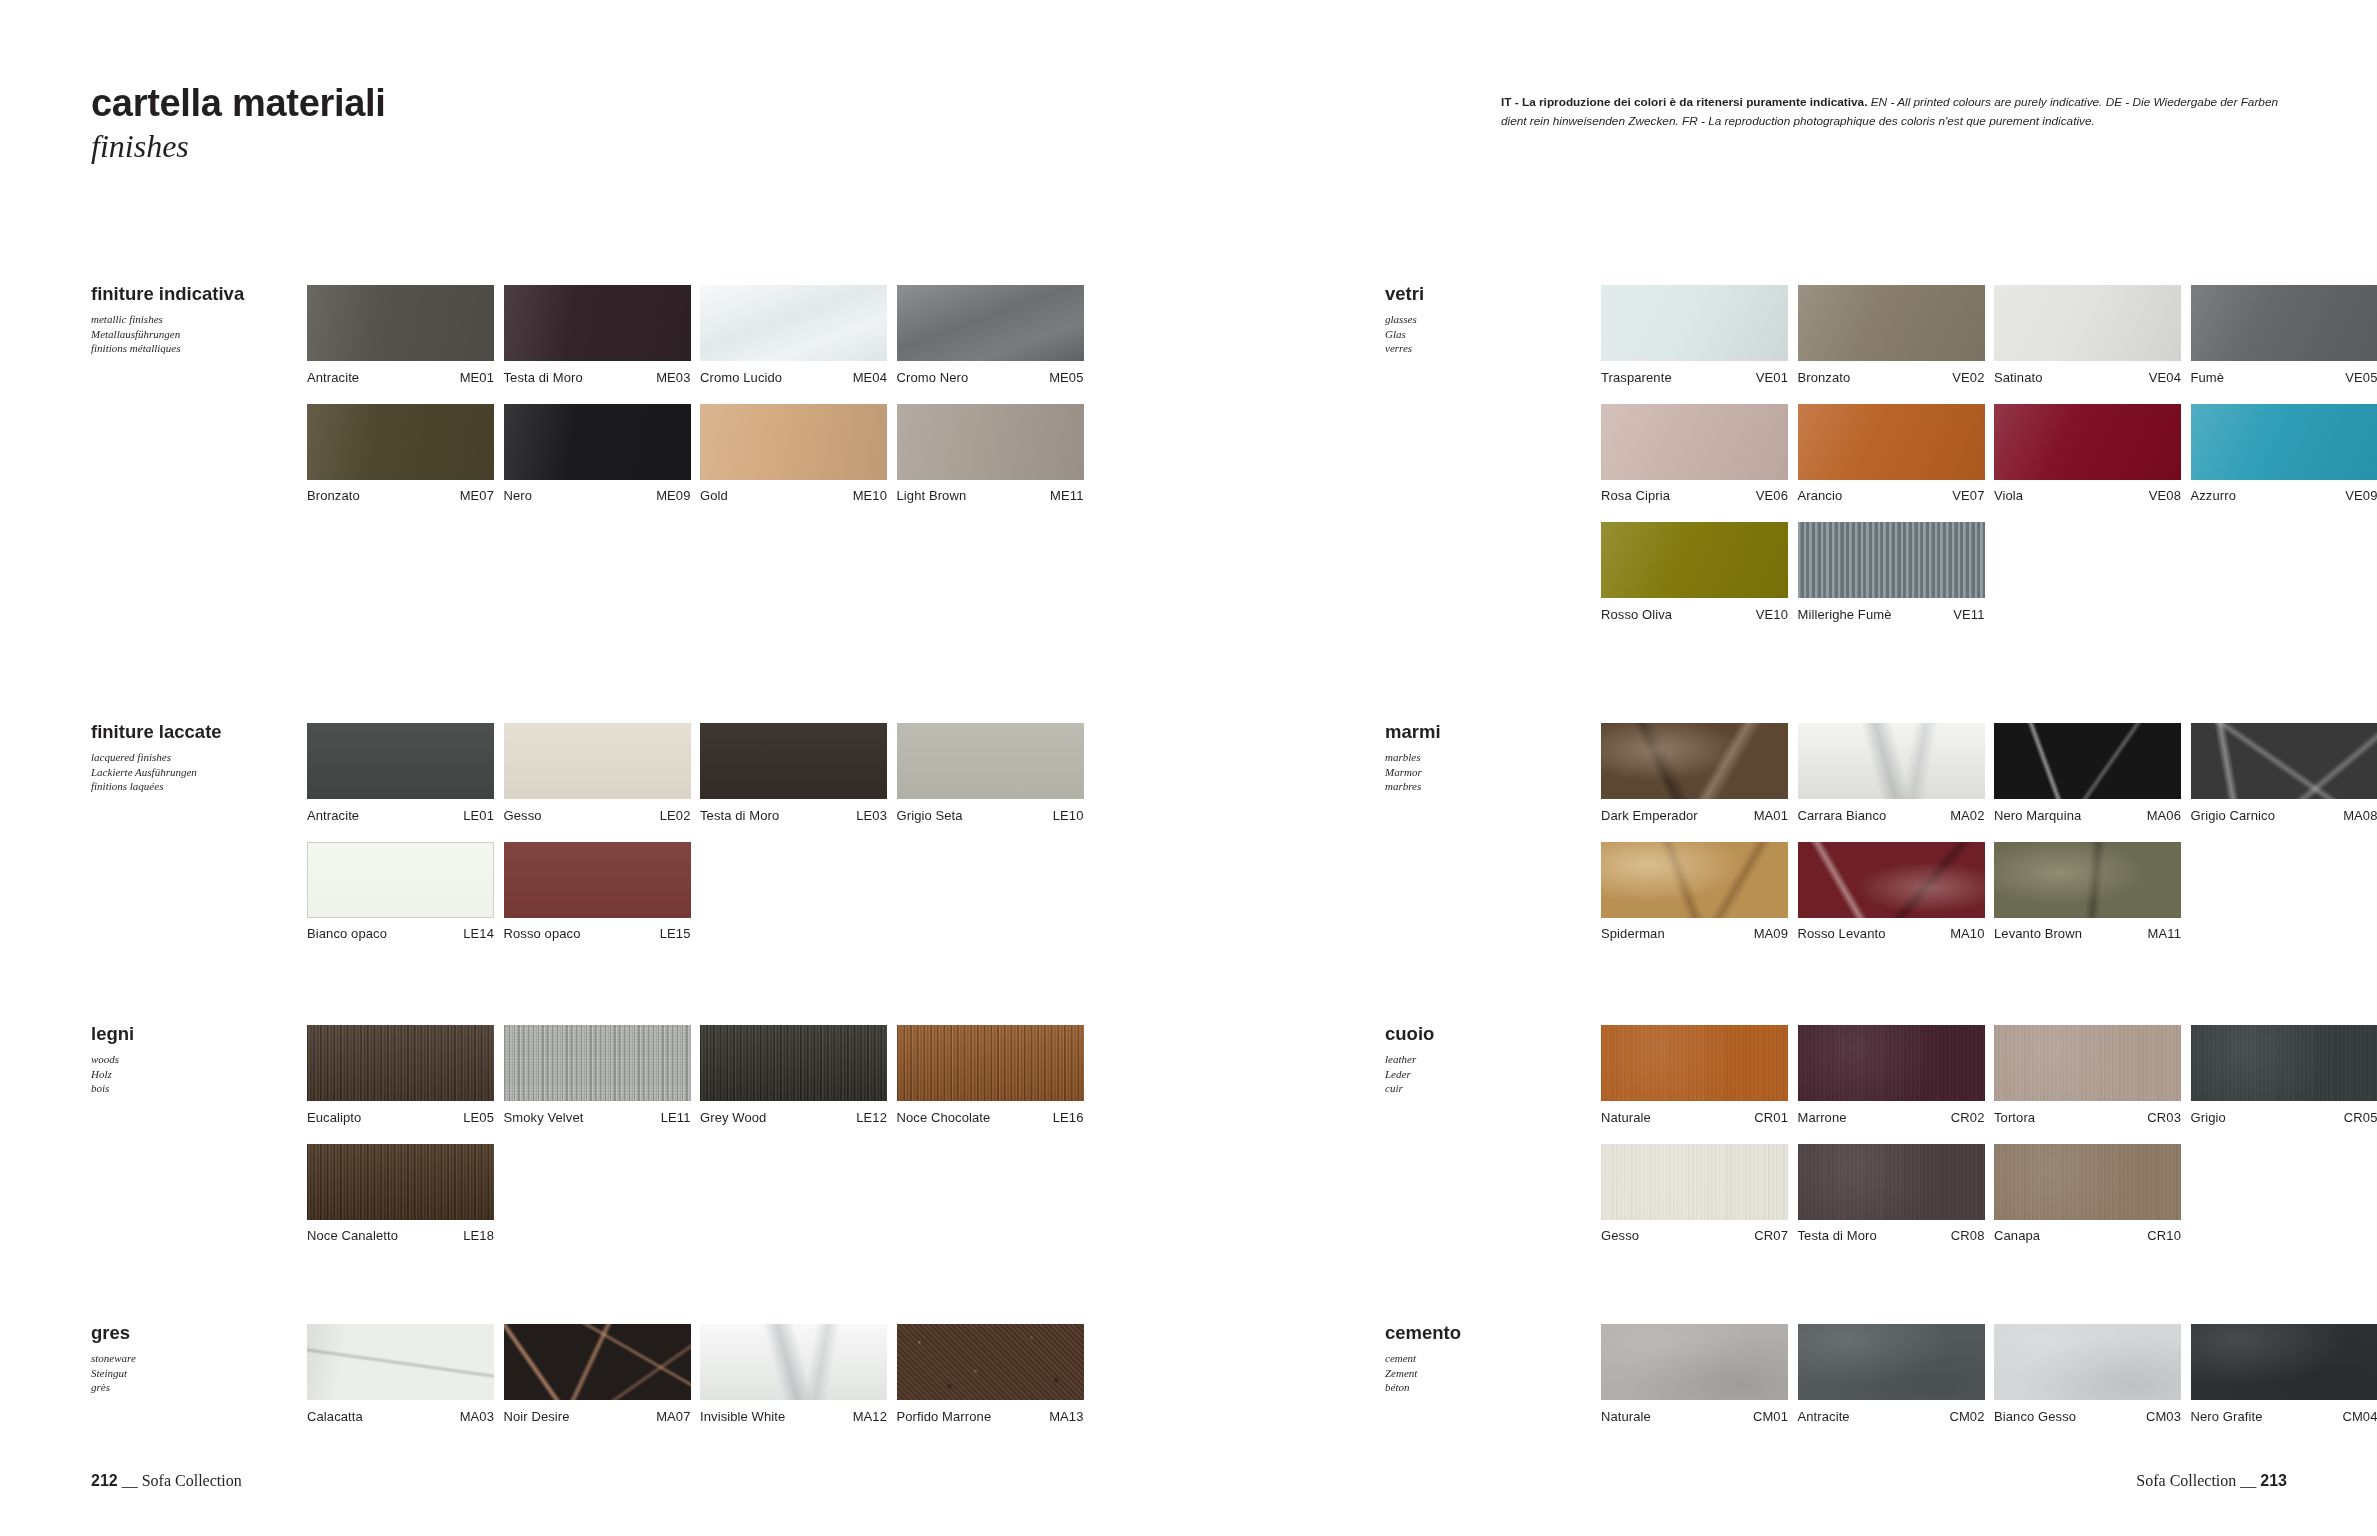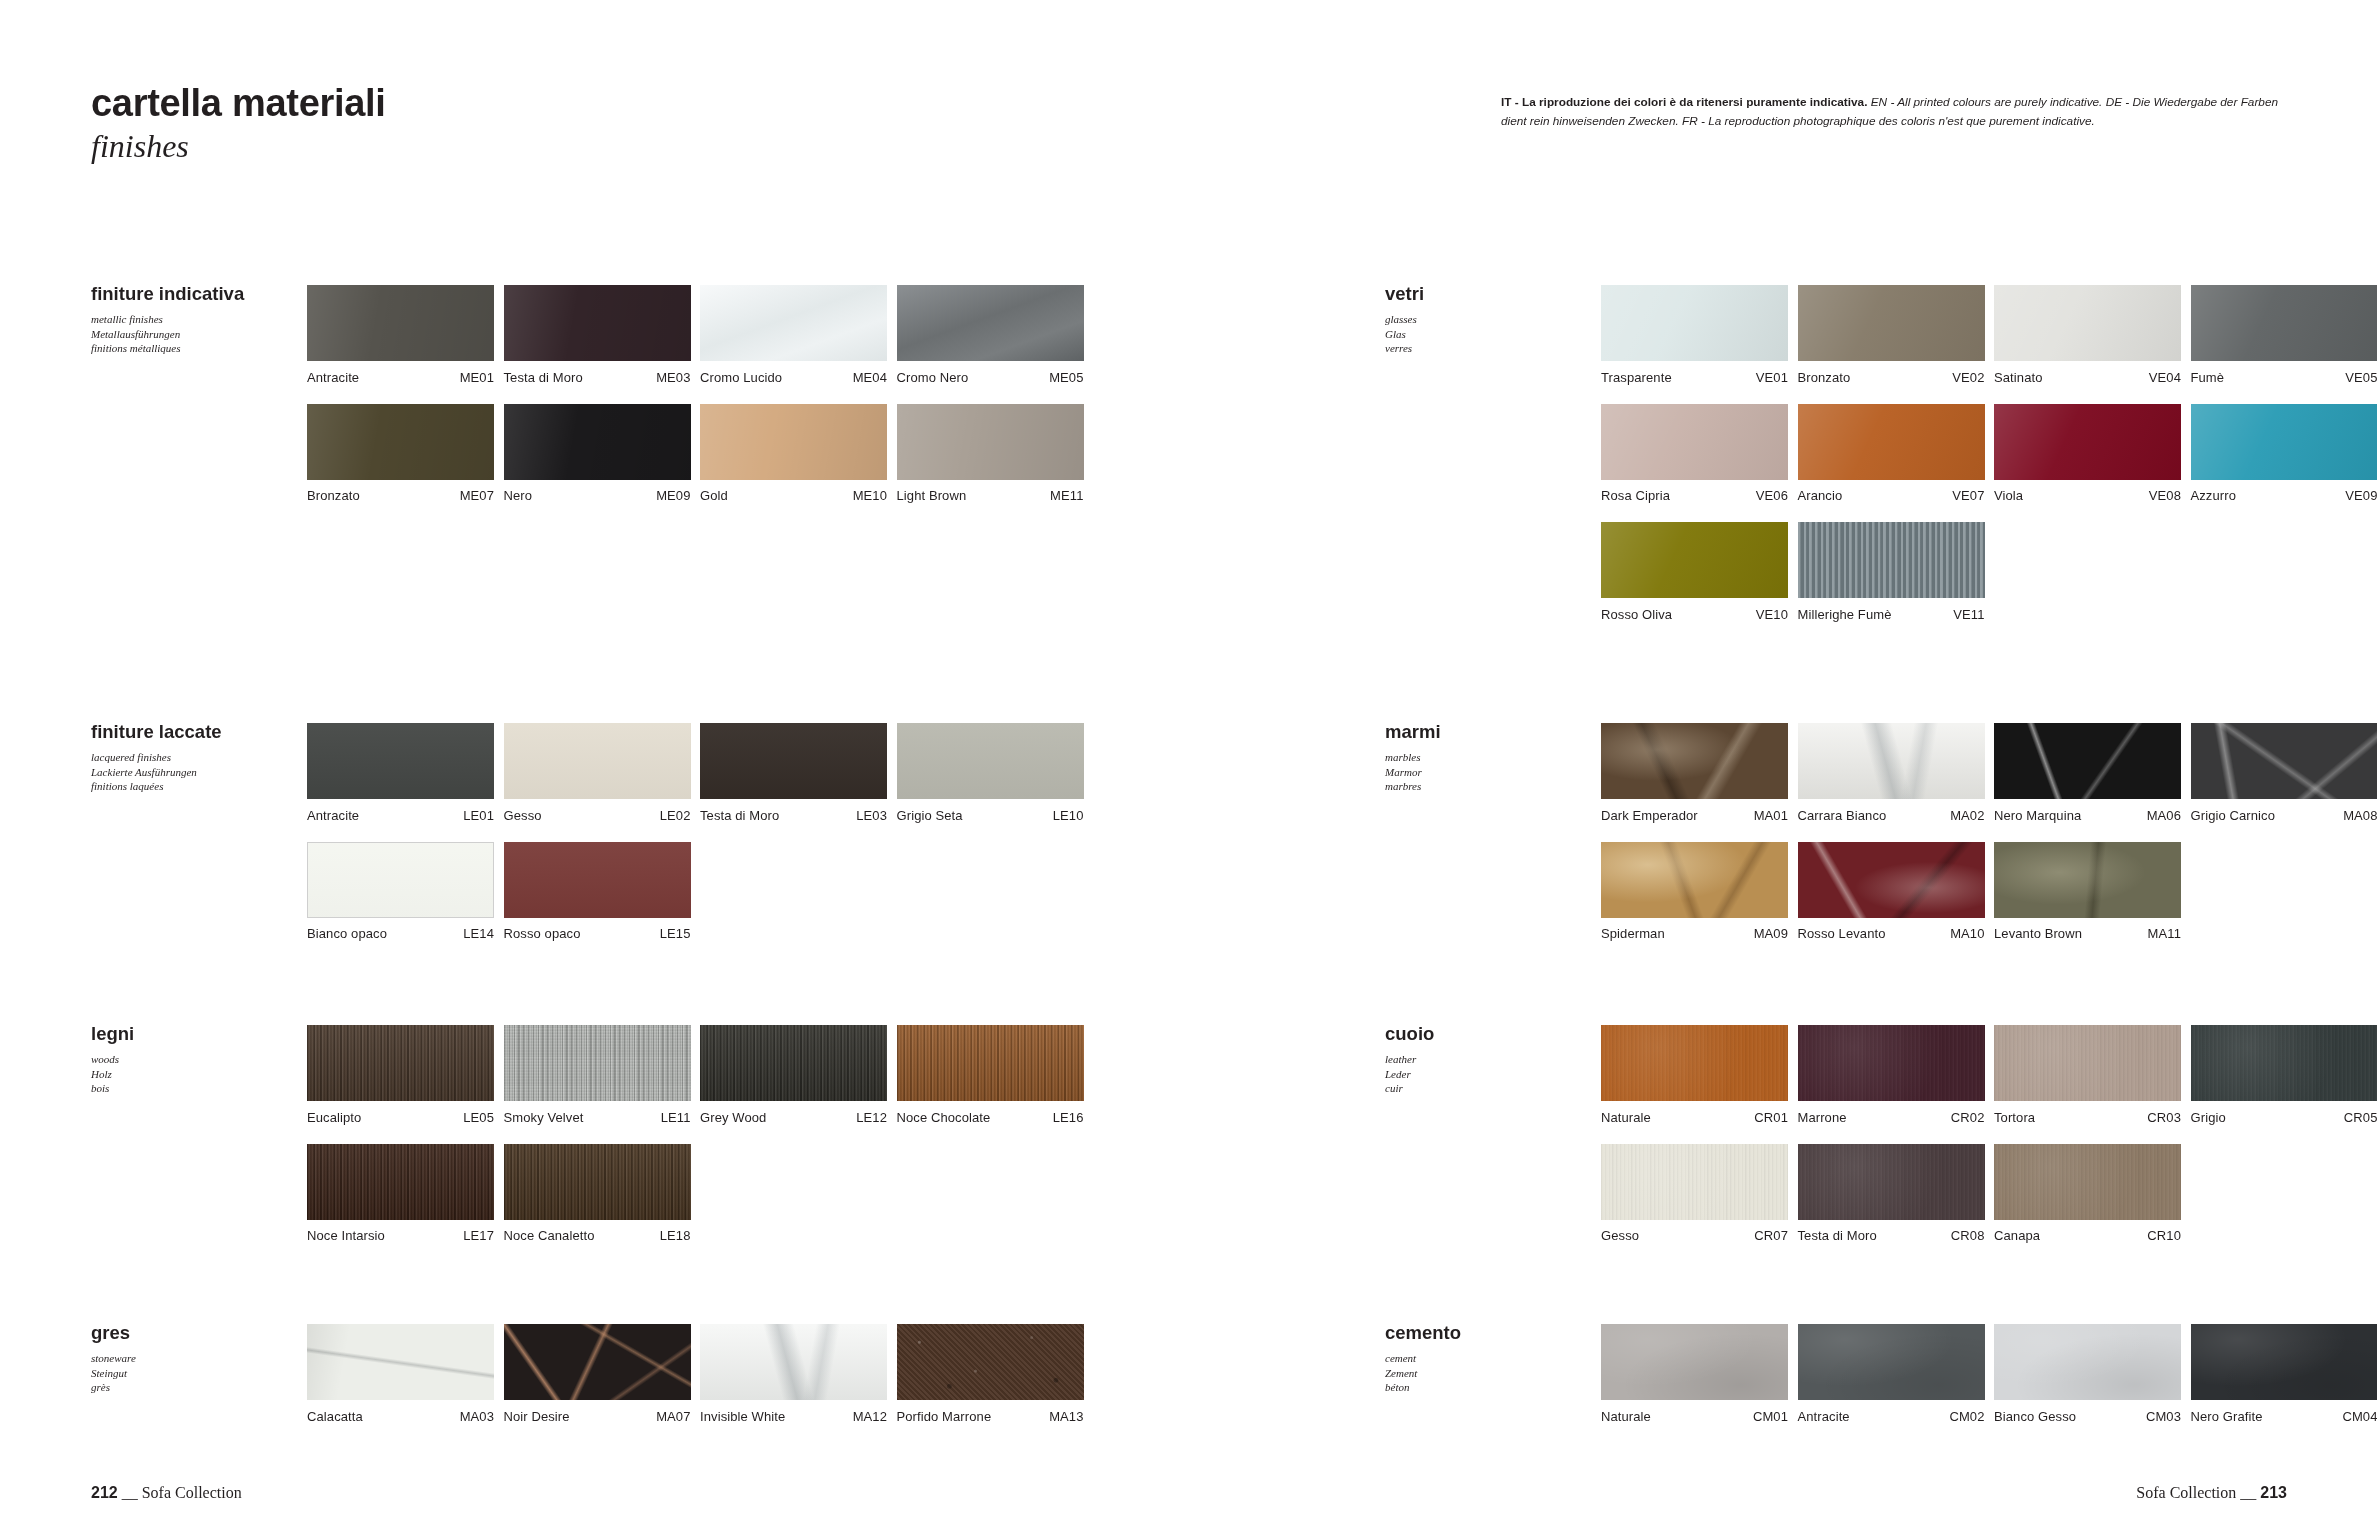--- a/index.html
+++ b/index.html
@@ -37,21 +37,21 @@
   .row{display:flex;gap:9.5px;margin-bottom:19px;}
   .cell{width:187px;}
   .sw{width:187px;height:76px;position:relative;overflow:hidden;}
   .sw.outline{box-shadow:inset 0 0 0 1px #cfcfcf;}
   .cap{display:flex;justify-content:space-between;align-items:baseline;
        margin-top:8.6px;font-size:13px;color:#231f20;letter-spacing:0.1px;}
   .cap .nm{white-space:nowrap;}
   .cap .cd{white-space:nowrap;}
 
   
-  .footer{position:absolute;bottom:0;left:0;right:0;height:67px;}
+  .footer{position:absolute;bottom:12px;left:0;right:0;height:67px;}
   .foot-l{position:absolute;left:91px;top:15px;font-family:"Liberation Serif",serif;
           font-size:16px;color:#231f20;}
   .foot-r{position:absolute;right:91px;top:15px;font-family:"Liberation Serif",serif;
           font-size:16px;color:#231f20;}
   .foot-num{font-family:"Liberation Sans",sans-serif;font-weight:700;font-size:16px;}
 </style>
 </head>
 <body>
 
 <div class="page">
@@ -233,27 +233,20 @@
             </div>
             <div class="cell">
               <div class="sw" style="background: repeating-linear-gradient(90deg, rgba(0, 0, 0, 0.26) 0px, rgba(0, 0, 0, 0.26) 1px, rgba(255, 255, 255, 0.1) 1.9px, rgba(0, 0, 0, 0.14) 3.8px, rgba(255, 255, 255, 0.06) 5.7px, rgba(0, 0, 0, 0.2) 6.7px), linear-gradient(rgba(255, 255, 255, 0.07), rgba(0, 0, 0, 0.12)), rgb(154, 92, 42);"></div>
               <div class="cap">
                 <span class="nm">Noce Chocolate</span>
                 <span class="cd">LE16</span>
               </div>
             </div>
           </div>
           <div class="row">
-            <div class="cell">
-              <div class="sw" style="background: repeating-linear-gradient(90deg, rgba(0, 0, 0, 0.26) 0px, rgba(0, 0, 0, 0.26) 1px, rgba(255, 255, 255, 0.1) 1.9px, rgba(0, 0, 0, 0.14) 3.8px, rgba(255, 255, 255, 0.06) 5.7px, rgba(0, 0, 0, 0.2) 6.7px), linear-gradient(rgba(255, 255, 255, 0.07), rgba(0, 0, 0, 0.12)), rgb(61, 36, 24);"></div>
-              <div class="cap">
-                <span class="nm">Noce Intarsio</span>
-                <span class="cd">LE17</span>
-              </div>
-            </div>
             <div class="cell">
               <div class="sw" style="background: repeating-linear-gradient(90deg, rgba(0, 0, 0, 0.26) 0px, rgba(0, 0, 0, 0.26) 1px, rgba(255, 255, 255, 0.1) 1.9px, rgba(0, 0, 0, 0.14) 3.8px, rgba(255, 255, 255, 0.06) 5.7px, rgba(0, 0, 0, 0.2) 6.7px), linear-gradient(rgba(255, 255, 255, 0.07), rgba(0, 0, 0, 0.12)), rgb(74, 53, 32);"></div>
               <div class="cap">
                 <span class="nm">Noce Canaletto</span>
                 <span class="cd">LE18</span>
               </div>
             </div>
           </div>
         </div>
       </div>

